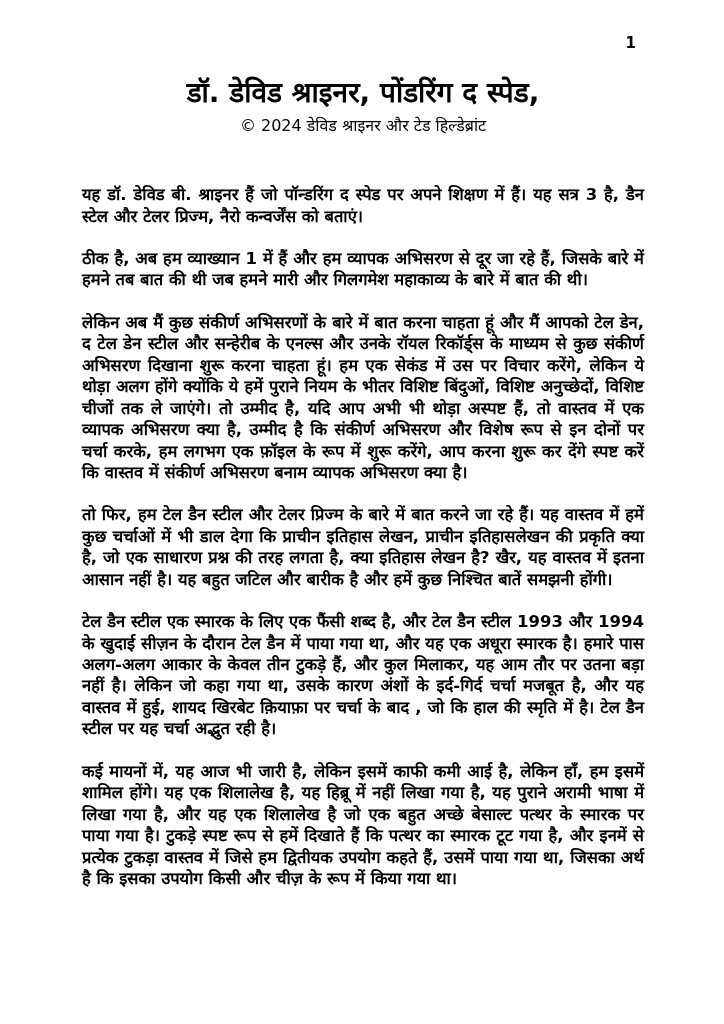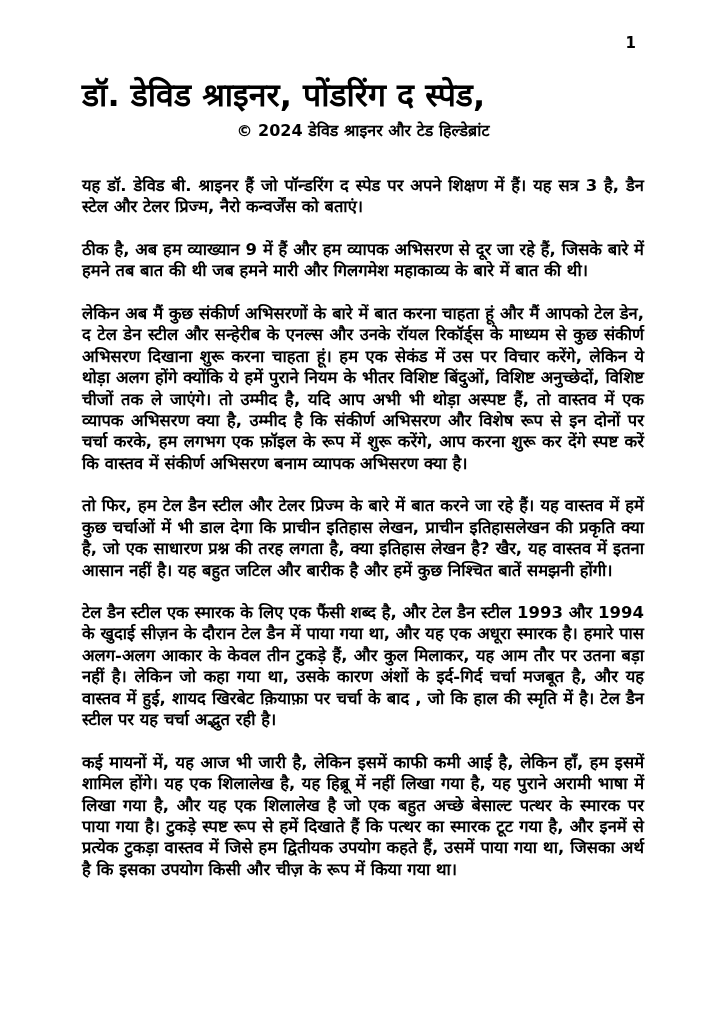--- a/index.html
+++ b/index.html
@@ -23,36 +23,37 @@
     top: 34px;
     right: 88px;
     font-size: 15px;
     font-weight: 700;
   }
   .content {
     box-sizing: border-box;
     padding: 76px 80px 0 82px;
   }
   .doc-title {
-    font-size: 32px;
+    text-align: center;
+    font-size: 28px;
     font-weight: 700;
     line-height: 1.22;
     margin: 0 0 4px 0;
   }
   .doc-title .title-line {
     display: block;
   }
   .copyright {
     text-align: center;
     font-size: 16px;
-    font-weight: 700;
+    font-weight: 400;
     margin: 2px 0 0 0;
   }
   .body-text {
-    margin-top: 34px;
+    margin-top: 48px;
   }
   .body-text p {
     font-size: 16.5px;
     font-weight: 600;
     line-height: 1.3;
     text-align: justify;
     margin: 0 0 21px 0;
   }
 </style>
 </head>
@@ -65,21 +66,21 @@
   <div class="content">
 
     <h1 class="doc-title">
       <span class="title-line">डॉ. डेविड श्राइनर, पोंडरिंग द स्पेड,</span>
     </h1>
 
     <div class="copyright">© 2024 डेविड श्राइनर और टेड हिल्डेब्रांट</div>
 
     <div class="body-text">
       <p>यह डॉ. डेविड बी. श्राइनर हैं जो पॉन्डरिंग द स्पेड पर अपने शिक्षण में हैं। यह सत्र 3 है, डैन स्टेल और टेलर प्रिज्म, नैरो कन्वर्जेंस को बताएं।</p>
-      <p>ठीक है, अब हम व्याख्यान 9 में हैं और हम व्यापक अभिसरण से दूर जा रहे हैं, जिसके बारे में हमने तब बात की थी जब हमने मारी और गिलगमेश महाकाव्य के बारे में बात की थी।</p>
+      <p>ठीक है, अब हम व्याख्यान 1 में हैं और हम व्यापक अभिसरण से दूर जा रहे हैं, जिसके बारे में हमने तब बात की थी जब हमने मारी और गिलगमेश महाकाव्य के बारे में बात की थी।</p>
       <p>लेकिन अब मैं कुछ संकीर्ण अभिसरणों के बारे में बात करना चाहता हूं और मैं आपको टेल डेन, द टेल डेन स्टील और सन्हेरीब के एनल्स और उनके रॉयल रिकॉर्ड्स के माध्यम से कुछ संकीर्ण अभिसरण दिखाना शुरू करना चाहता हूं। हम एक सेकंड में उस पर विचार करेंगे, लेकिन ये थोड़ा अलग होंगे क्योंकि ये हमें पुराने नियम के भीतर विशिष्ट बिंदुओं, विशिष्ट अनुच्छेदों, विशिष्ट चीजों तक ले जाएंगे। तो उम्मीद है, यदि आप अभी भी थोड़ा अस्पष्ट हैं, तो वास्तव में एक व्यापक अभिसरण क्या है, उम्मीद है कि संकीर्ण अभिसरण और विशेष रूप से इन दोनों पर चर्चा करके, हम लगभग एक फ़ॉइल के रूप में शुरू करेंगे, आप करना शुरू कर देंगे स्पष्ट करें कि वास्तव में संकीर्ण अभिसरण बनाम व्यापक अभिसरण क्या है।</p>
       <p>तो फिर, हम टेल डैन स्टील और टेलर प्रिज्म के बारे में बात करने जा रहे हैं। यह वास्तव में हमें कुछ चर्चाओं में भी डाल देगा कि प्राचीन इतिहास लेखन, प्राचीन इतिहासलेखन की प्रकृति क्या है, जो एक साधारण प्रश्न की तरह लगता है, क्या इतिहास लेखन है? खैर, यह वास्तव में इतना आसान नहीं है। यह बहुत जटिल और बारीक है और हमें कुछ निश्चित बातें समझनी होंगी।</p>
       <p>टेल डैन स्टील एक स्मारक के लिए एक फैंसी शब्द है, और टेल डैन स्टील 1993 और 1994 के खुदाई सीज़न के दौरान टेल डैन में पाया गया था, और यह एक अधूरा स्मारक है। हमारे पास अलग-अलग आकार के केवल तीन टुकड़े हैं, और कुल मिलाकर, यह आम तौर पर उतना बड़ा नहीं है। लेकिन जो कहा गया था, उसके कारण अंशों के इर्द-गिर्द चर्चा मजबूत है, और यह वास्तव में हुई, शायद खिरबेट क़ियाफ़ा पर चर्चा के बाद , जो कि हाल की स्मृति में है। टेल डैन स्टील पर यह चर्चा अद्भुत रही है।</p>
       <p>कई मायनों में, यह आज भी जारी है, लेकिन इसमें काफी कमी आई है, लेकिन हाँ, हम इसमें शामिल होंगे। यह एक शिलालेख है, यह हिब्रू में नहीं लिखा गया है, यह पुराने अरामी भाषा में लिखा गया है, और यह एक शिलालेख है जो एक बहुत अच्छे बेसाल्ट पत्थर के स्मारक पर पाया गया है। टुकड़े स्पष्ट रूप से हमें दिखाते हैं कि पत्थर का स्मारक टूट गया है, और इनमें से प्रत्येक टुकड़ा वास्तव में जिसे हम द्वितीयक उपयोग कहते हैं, उसमें पाया गया था, जिसका अर्थ है कि इसका उपयोग किसी और चीज़ के रूप में किया गया था।</p>
     </div>
 
   </div>
 
 </div>
 

